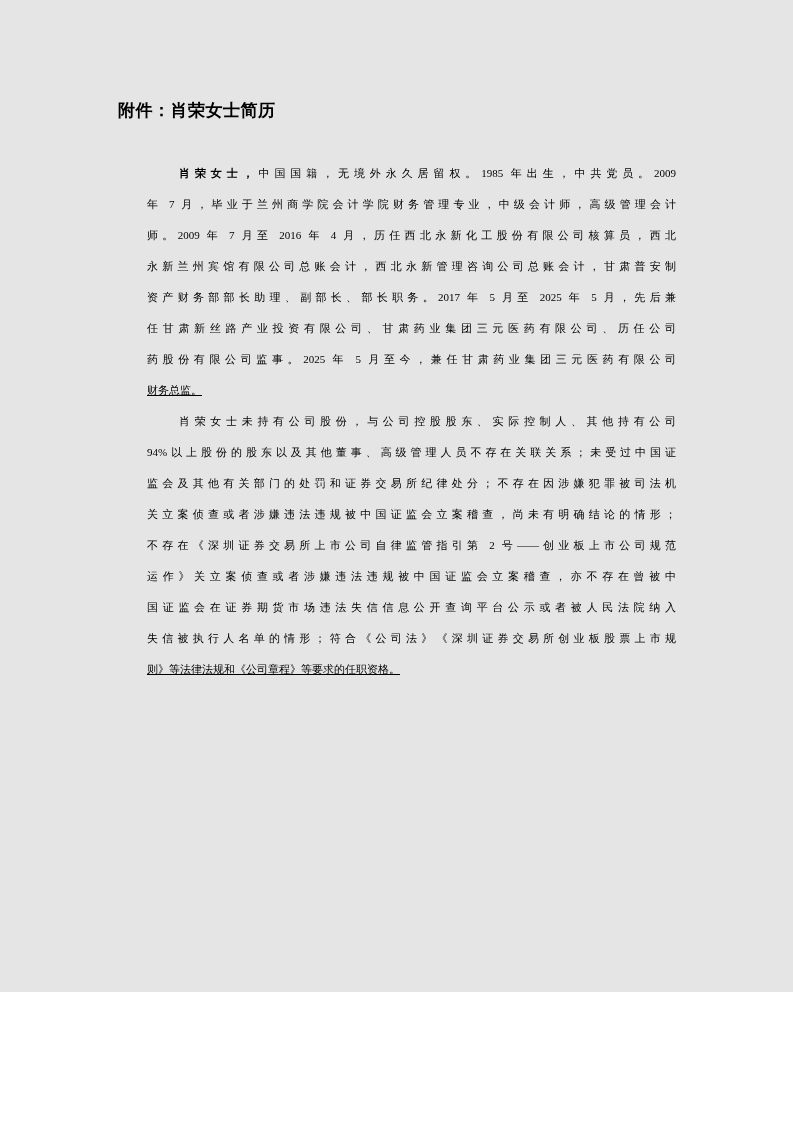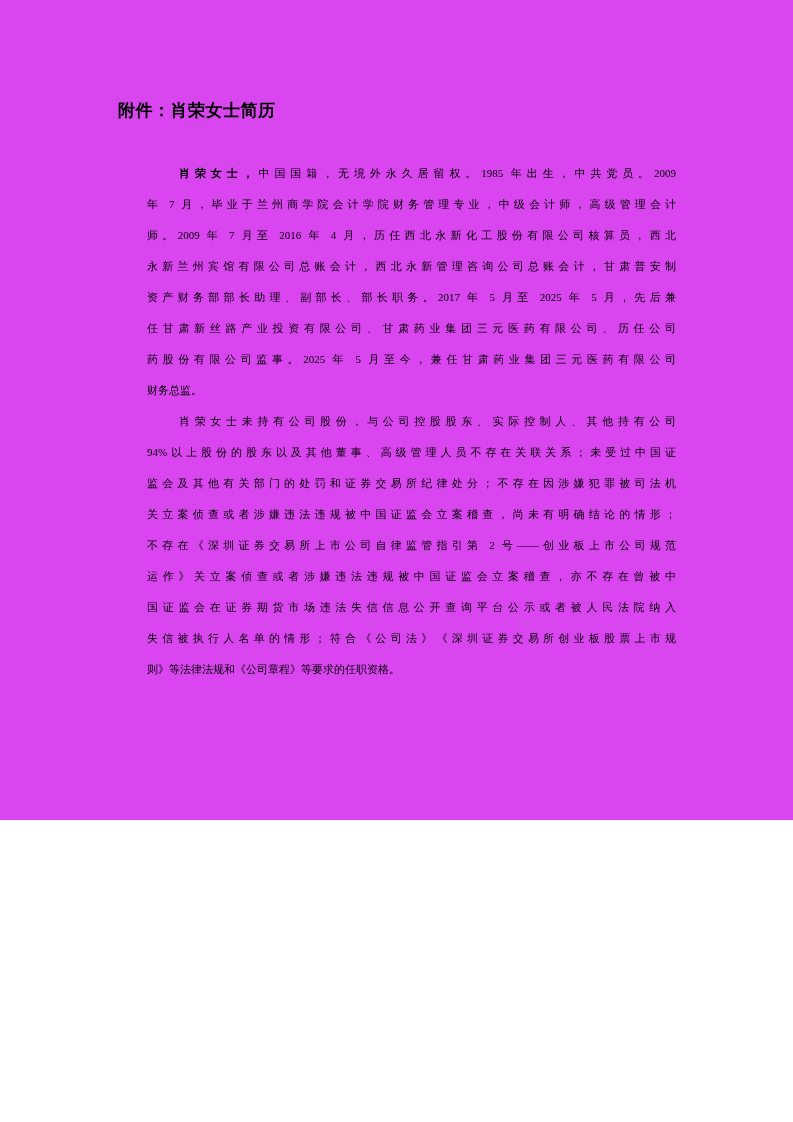--- a/index.html
+++ b/index.html
@@ -4,22 +4,22 @@
 <style>
   * { margin: 0; padding: 0; box-sizing: border-box; }
   html, body { background: #ffffff; }
   body {
     font-family: "Liberation Serif", "DejaVu Serif", serif;
     color: #000000;
   }
   .page {
     position: relative;
     width: 793px;
-    height: 820px;
-    background: #d946ef;
+    height: 992px;
+    background: #e5e5e5;
     overflow: hidden;
   }
   .content {
     position: absolute;
     left: 118px;
     top: 95px;
     width: 558px;
   }
   .doc-title {
     font-size: 17px;
@@ -34,21 +34,21 @@
     font-size: 11px;
     line-height: 31px;
     height: 31px;
     white-space: nowrap;
     text-align: justify;
     text-align-last: justify;
     overflow: hidden;
     margin-left: 29px;
   }
   .line.first-line { padding-left: 32px; }
-  .line.para-last { text-align-last: left; }
+  .line.para-last { text-align-last: left; text-decoration: underline; }
   .bold { font-weight: bold; }
 </style>
 </head>
 <body>
 
 <div class="page">
   <div class="content">
 
     <div class="doc-title">附件：肖荣女士简历</div>
 

